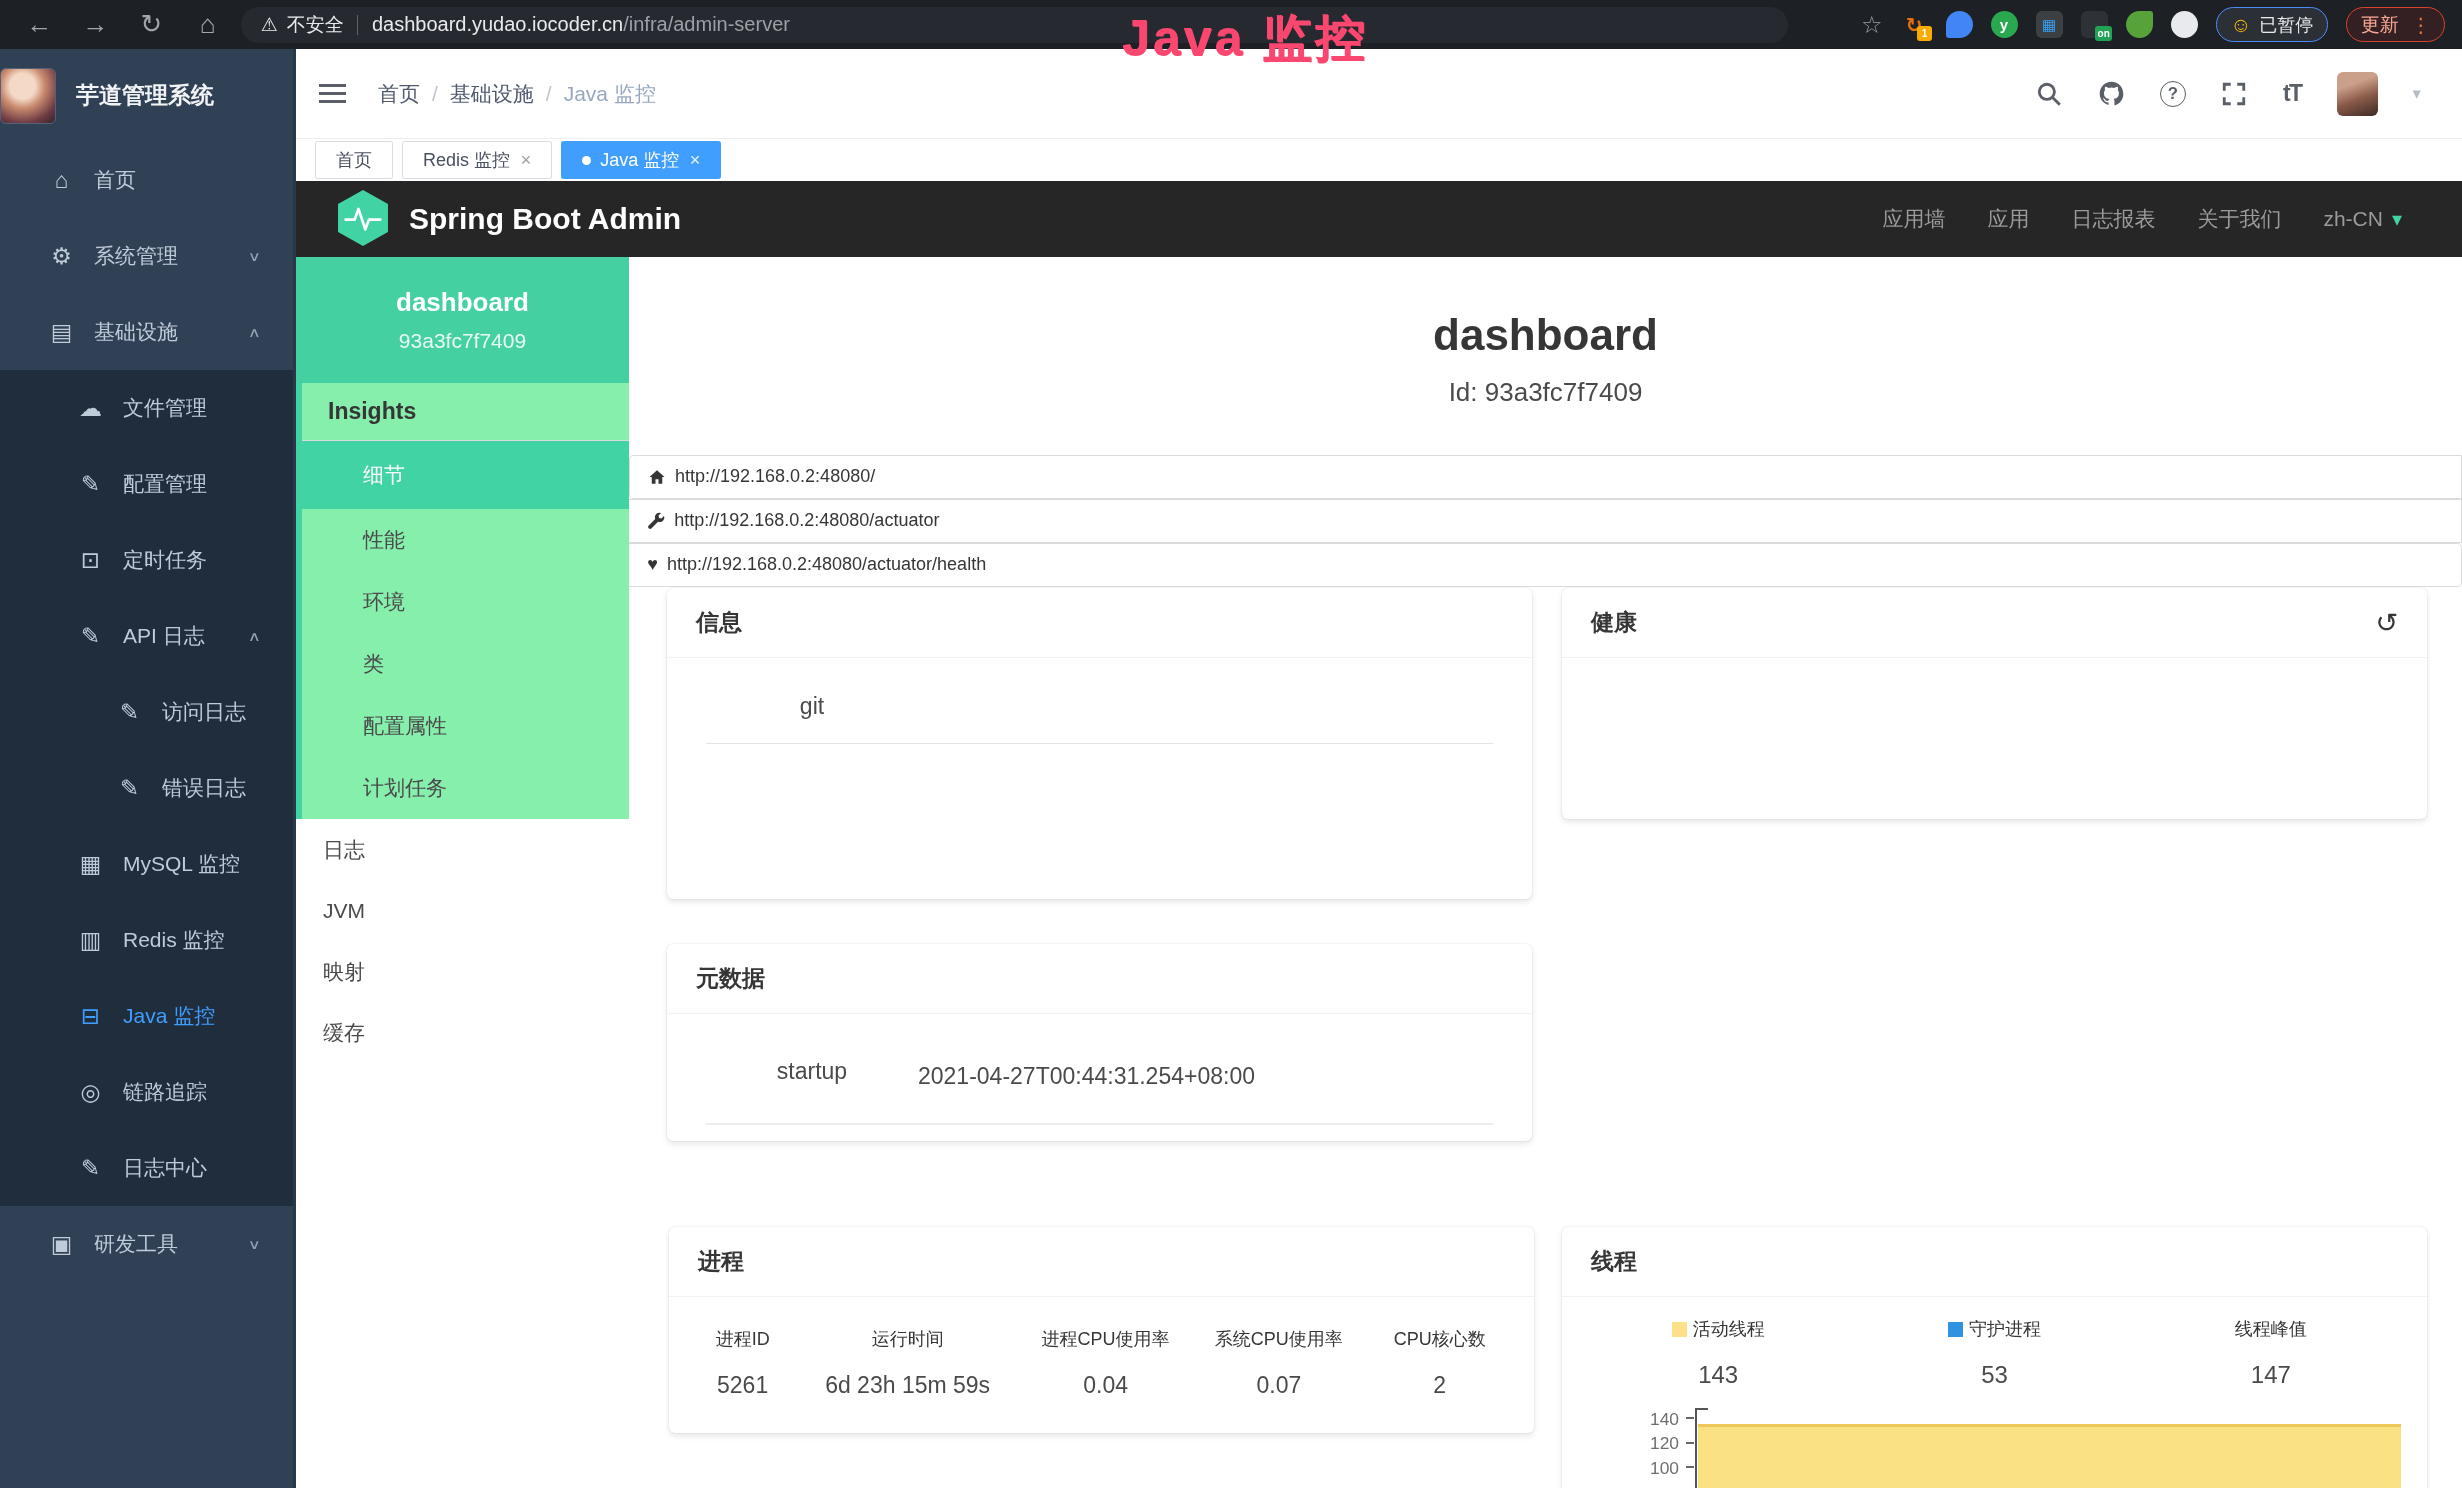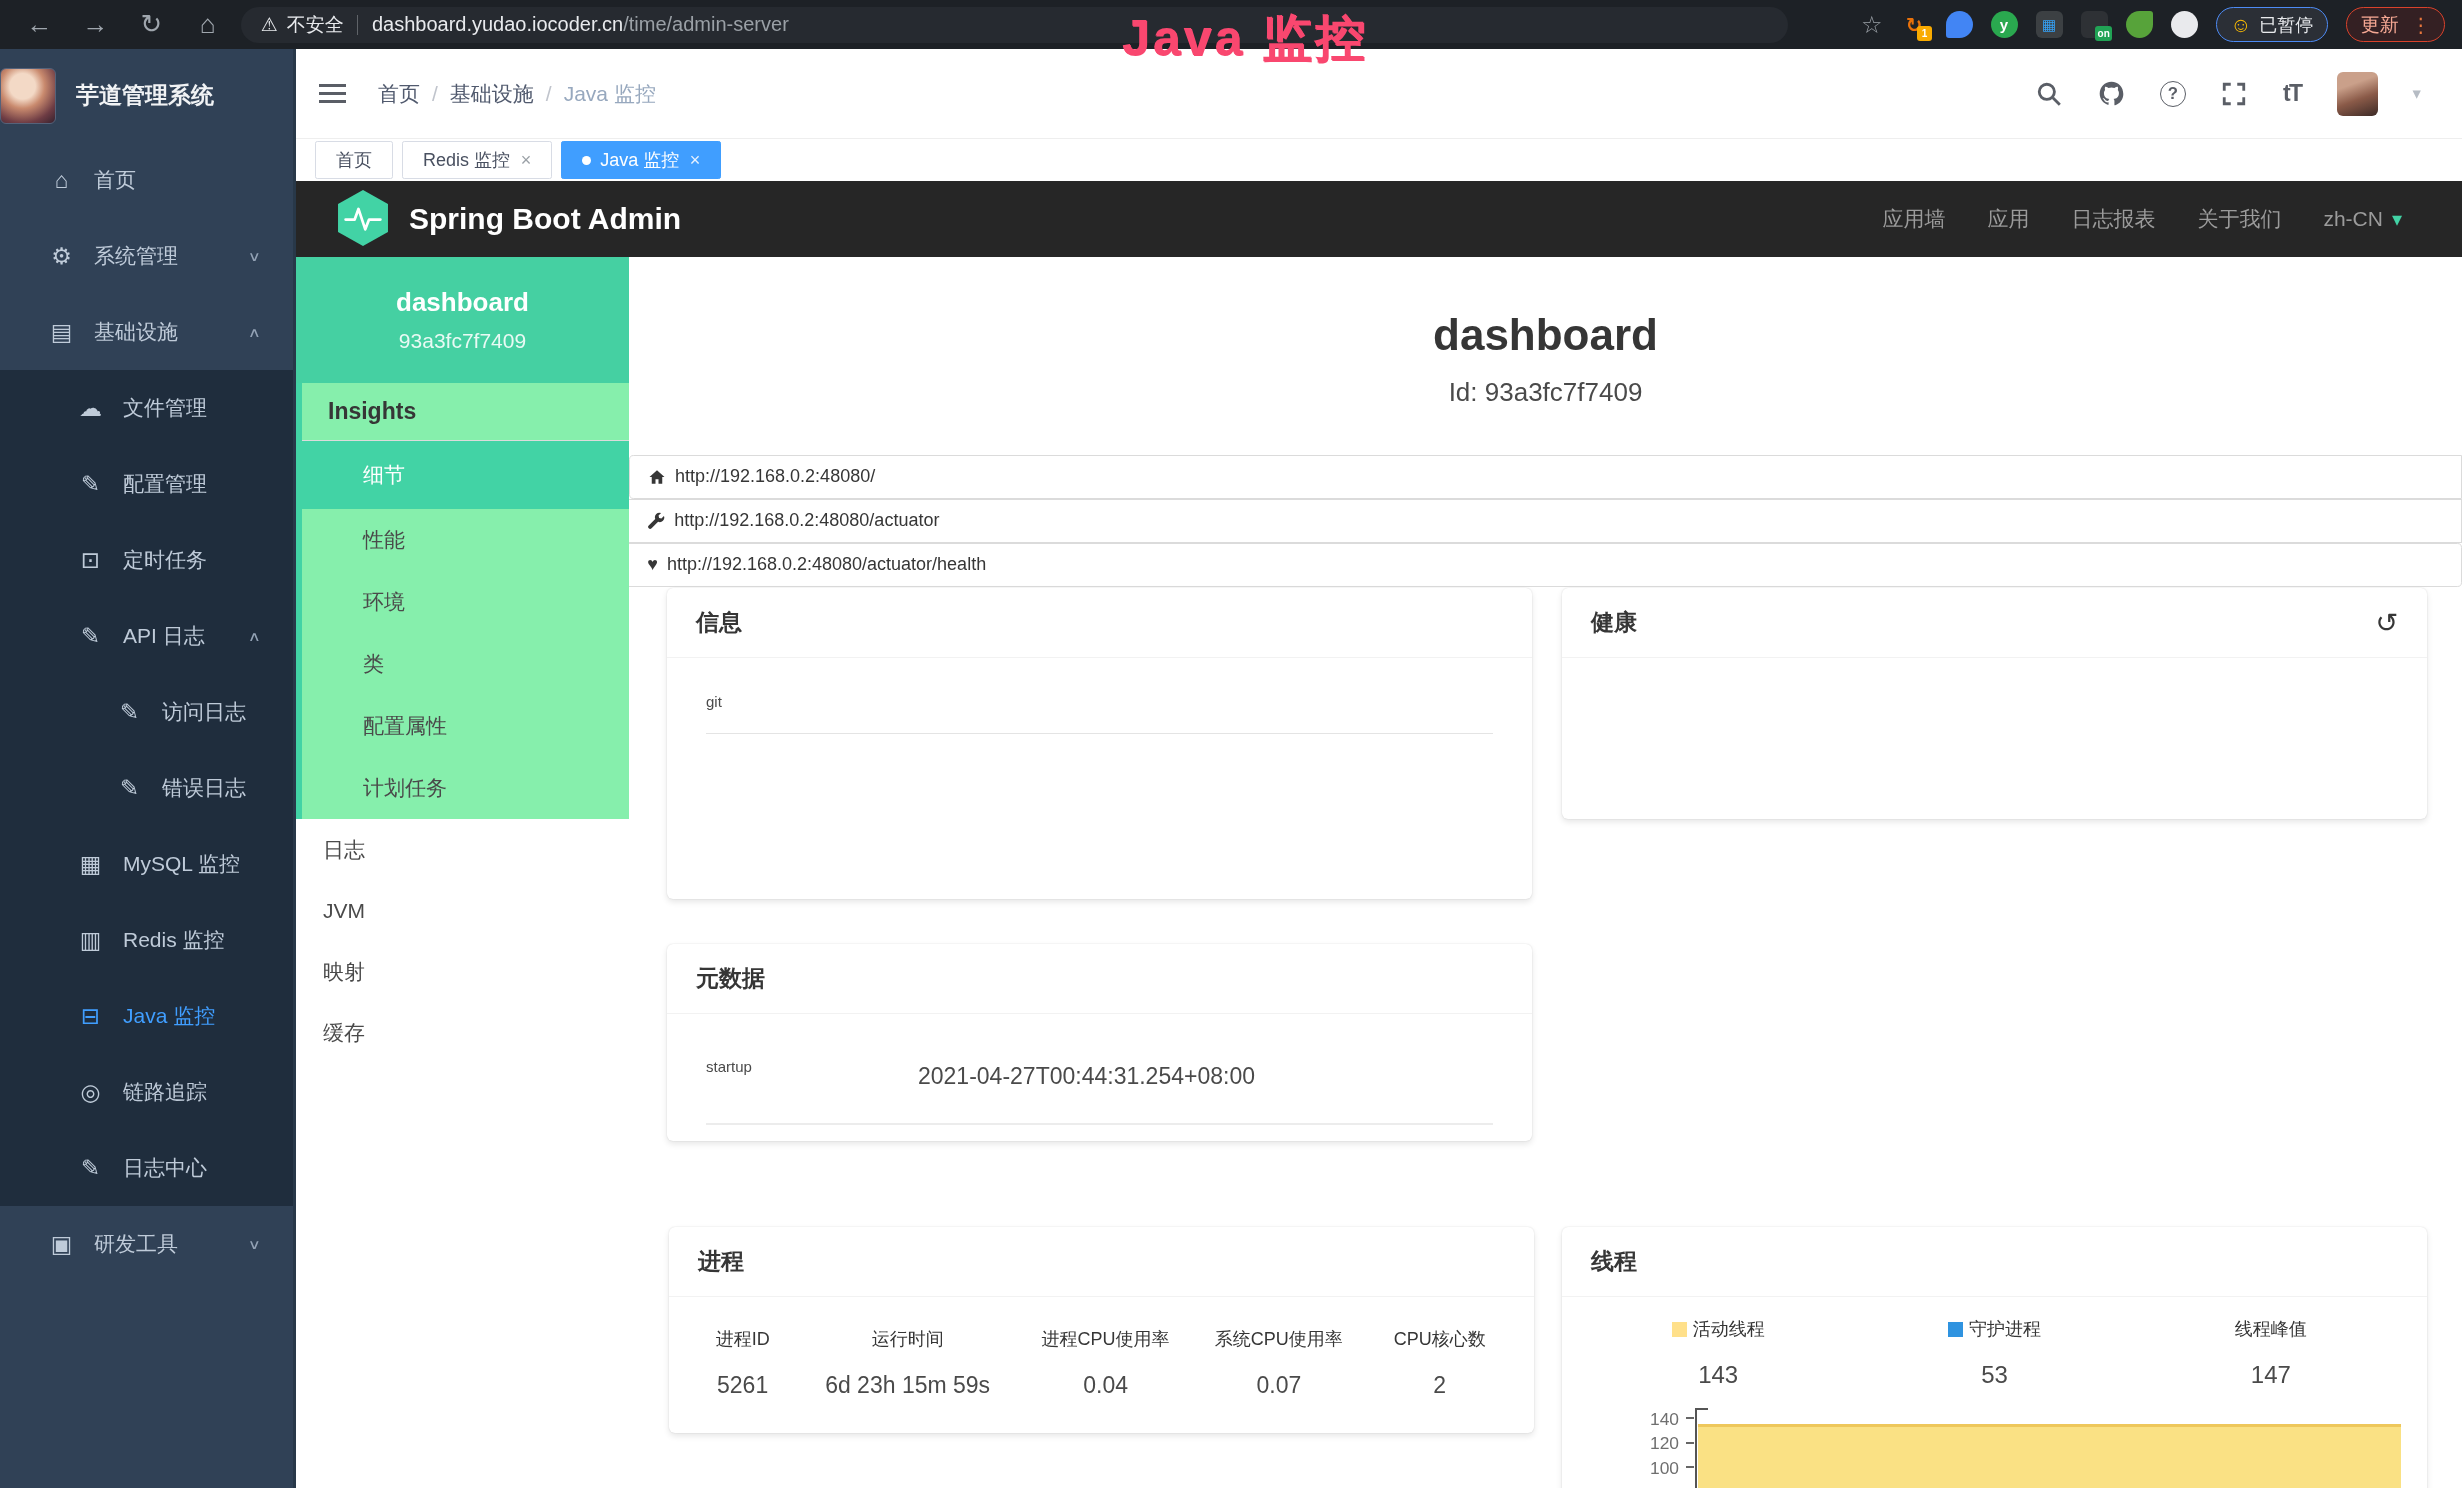--- a/index.html
+++ b/index.html
@@ -102,21 +102,21 @@
   .card-header { height:70px; display:flex; align-items:center; padding:0 29px; font-size:23px; font-weight:bold; color:#363636; border-bottom:1.5px solid #f2f2f2; }
   .hist { margin-left:auto; font-size:27px; font-weight:normal; color:#363636; }
   #card-info    { left:38px;  top:331px;  width:865px; height:311px; }
   #card-health  { left:933px; top:331px; width:865px; height:231px; }
   #card-meta    { left:38px;  top:687px;  width:865px; height:197px; }
   #card-process { left:40px;  top:970px; width:865px; height:206px; }
   #card-threads { left:933px; top:970px; width:865px; height:683px; }
 
   .info-body { padding:35px 39px 0; }
   .kv-row { display:flex; }
-  .kv-term { width:212px; font-size:15px; color:#4a4a4a; flex:none; }
+  .kv-term { width:212px; font-size:23px; color:#4a4a4a; flex:none;text-align:center; }
   .kv-val { font-size:23px; color:#4a4a4a; line-height:36px; }
   .ind { padding-left:20px; }
   .row-line { margin-top:23px; border-bottom:1.5px solid #e4e4e4; }
 
   .health-body { padding:47px 42px 0; }
   .h-row { display:flex; align-items:center; }
   .h-label { font-size:23px; color:#363636; }
   .h-value { margin-left:auto; font-size:24px; font-weight:bold; color:#48c774; }
 
   .meta-body { padding:44px 39px 0; }
@@ -155,21 +155,21 @@
   <div class="browser-bar">
     <span class="bnav">←</span>
     <span class="bnav">→</span>
     <span class="bnav">↻</span>
     <span class="bnav">⌂</span>
     <div class="url-pill">
       <span class="warn">⚠</span>
       <span class="seclabel">不安全</span>
       <span class="pill-div"></span>
       <span class="url-host">dashboard.yudao.iocoder.cn</span>
-      <span class="url-path">/time/admin-server</span>
+      <span class="url-path">/infra/admin-server</span>
     </div>
     <div class="b-right">
       <span class="star">☆</span>
       <span class="ext" style="color:#e8710a;font-size:20px;">↻<span class="badge" style="background:#f9ab00;">1</span></span>
       <span class="ext" style="background:#4285f4;border-radius:50% 50% 50% 3px;"></span>
       <span class="ext" style="background:#2aa84f;border-radius:50%;">
           <span>y</span>
         </span>
       <span class="ext" style="background:#3c4043;">
           <span style="color:#35a0f4;">▦</span>

